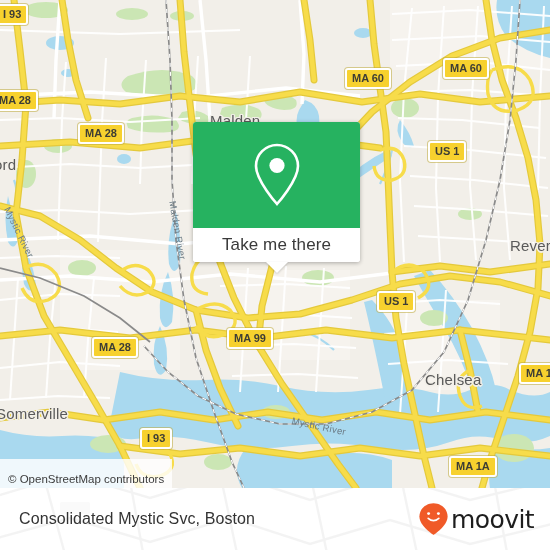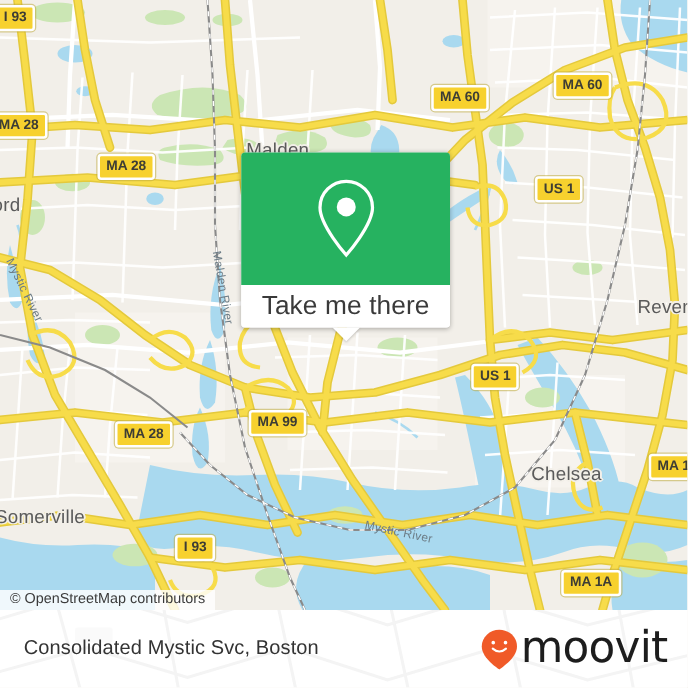--- a/index.html
+++ b/index.html
@@ -93,21 +93,21 @@
     height: 34px;
     background: #ffffff;
     border-radius: 0 0 3px 3px;
     display: flex;
     align-items: center;
     justify-content: center;
     position: relative;
   }
   #popup-cta {
     font-family: "Liberation Sans", sans-serif;
-    font-size: 21px;
+    font-size: 17px;
     color: #3a3a3a;
     letter-spacing: .1px;
   }
   #popup-tail {
     position: absolute;
     left: 50%;
     bottom: -11px;
     margin-left: -11px;
     width: 0; height: 0;
     border-left: 11px solid transparent;
@@ -118,21 +118,21 @@
 
   
   #attribution {
     position: absolute;
     left: 0;
     bottom: 0;
     background: rgba(255,255,255,.82);
     font-family: "Liberation Sans", sans-serif;
     font-size: 11.5px;
     color: #3b3b3b;
-    padding: 1px 8px 3px 8px;
+    padding: 14px 8px 3px 8px;
     white-space: nowrap;
   }
 
   
   #footer {
     position: absolute;
     left: 0;
     top: 488px;
     width: 550px;
     height: 62px;
@@ -162,21 +162,21 @@
     position: absolute;
     right: 16px;
     top: 50%;
     transform: translateY(-50%);
     display: flex;
     align-items: center;
     gap: 2px;
   }
   #brand-word {
     font-family: "DejaVu Sans", sans-serif;
-    font-size: 35px;
+    font-size: 25px;
     color: #1d1d1d;
     letter-spacing: -0.6px;
     line-height: 1;
   }
 </style>
 </head>
 <body>
 
 <div id="app">
 
@@ -381,39 +381,39 @@
           <path d="M0,268 L40,278 L84,296 L120,318 L150,342"></path>
         </g>
         <g stroke="#ffffff" stroke-width="1.1" stroke-dasharray="4 5" fill="none">
           <path d="M520,0 L516,60 L510,120 L500,180 L486,240 L468,300 L444,352 L412,390 L372,412 L326,424 L280,424 L236,414 L198,396 L168,372 L144,346"></path>
           <path d="M166,0 L170,60 L172,120 L172,180 L176,240 L184,300 L196,358 L214,412 L232,462 L244,488"></path>
         </g>
 
       </g>
     </svg>
 
-    <div class="city-label" style="left:197px; top:112px;text-decoration:underline;">Malden</div>
+    <div class="city-label" style="left:210px; top:112px;text-decoration:underline;">Malden</div>
     <div class="city-label" style="left:-6px; top:156px;">ord</div>
     <div class="city-label" style="left:510px; top:237px;">Revere</div>
     <div class="city-label" style="left:393px; top:371px;margin-left:32px;">Chelsea</div>
     <div class="city-label" style="left:-4px; top:405px;">Somerville</div>
 
     <div class="water-label" style="left:12px; top:205px; transform:rotate(64deg); transform-origin:0 0;">Mystic River</div>
     <div class="water-label" style="left:178px; top:200px; transform:rotate(80deg); transform-origin:0 0;">Malden River</div>
     <div class="water-label" style="left:293px; top:415px; transform:rotate(12deg); transform-origin:0 0;">Mystic River</div>
 
     <div class="shield" style="left:-4px; top:4px;">I 93</div>
     <div class="shield" style="left:-8px; top:90px;">MA 28</div>
     <div class="shield" style="left:78px; top:123px;">MA 28</div>
     <div class="shield" style="left:345px; top:68px;">MA 60</div>
     <div class="shield" style="left:443px; top:58px;">MA 60</div>
     <div class="shield" style="left:428px; top:141px;">US 1</div>
     <div class="shield" style="left:377px; top:291px;">US 1</div>
     <div class="shield" style="left:92px; top:337px;">MA 28</div>
-    <div class="shield" style="left:199px; top:328px;">MA 99</div>
+    <div class="shield" style="left:227px; top:328px;">MA 99</div>
     <div class="shield" style="left:519px; top:363px;">MA 1A</div>
     <div class="shield" style="left:449px; top:456px;">MA 1A</div>
     <div class="shield" style="left:140px; top:428px;">I 93</div>
 
     <div id="popup">
       <div id="popup-head">
         <svg width="54" height="66" viewBox="0 0 54 66">
           <path d="M27,3 C15.4,3 6,12.4 6,24 C6,38.5 27,62 27,62 C27,62 48,38.5 48,24 C48,12.4 38.6,3 27,3 Z" fill="none" stroke="#ffffff" stroke-width="2.6"></path>
           <circle cx="27" cy="23.5" r="7.6" fill="#ffffff"></circle>
         </svg>

